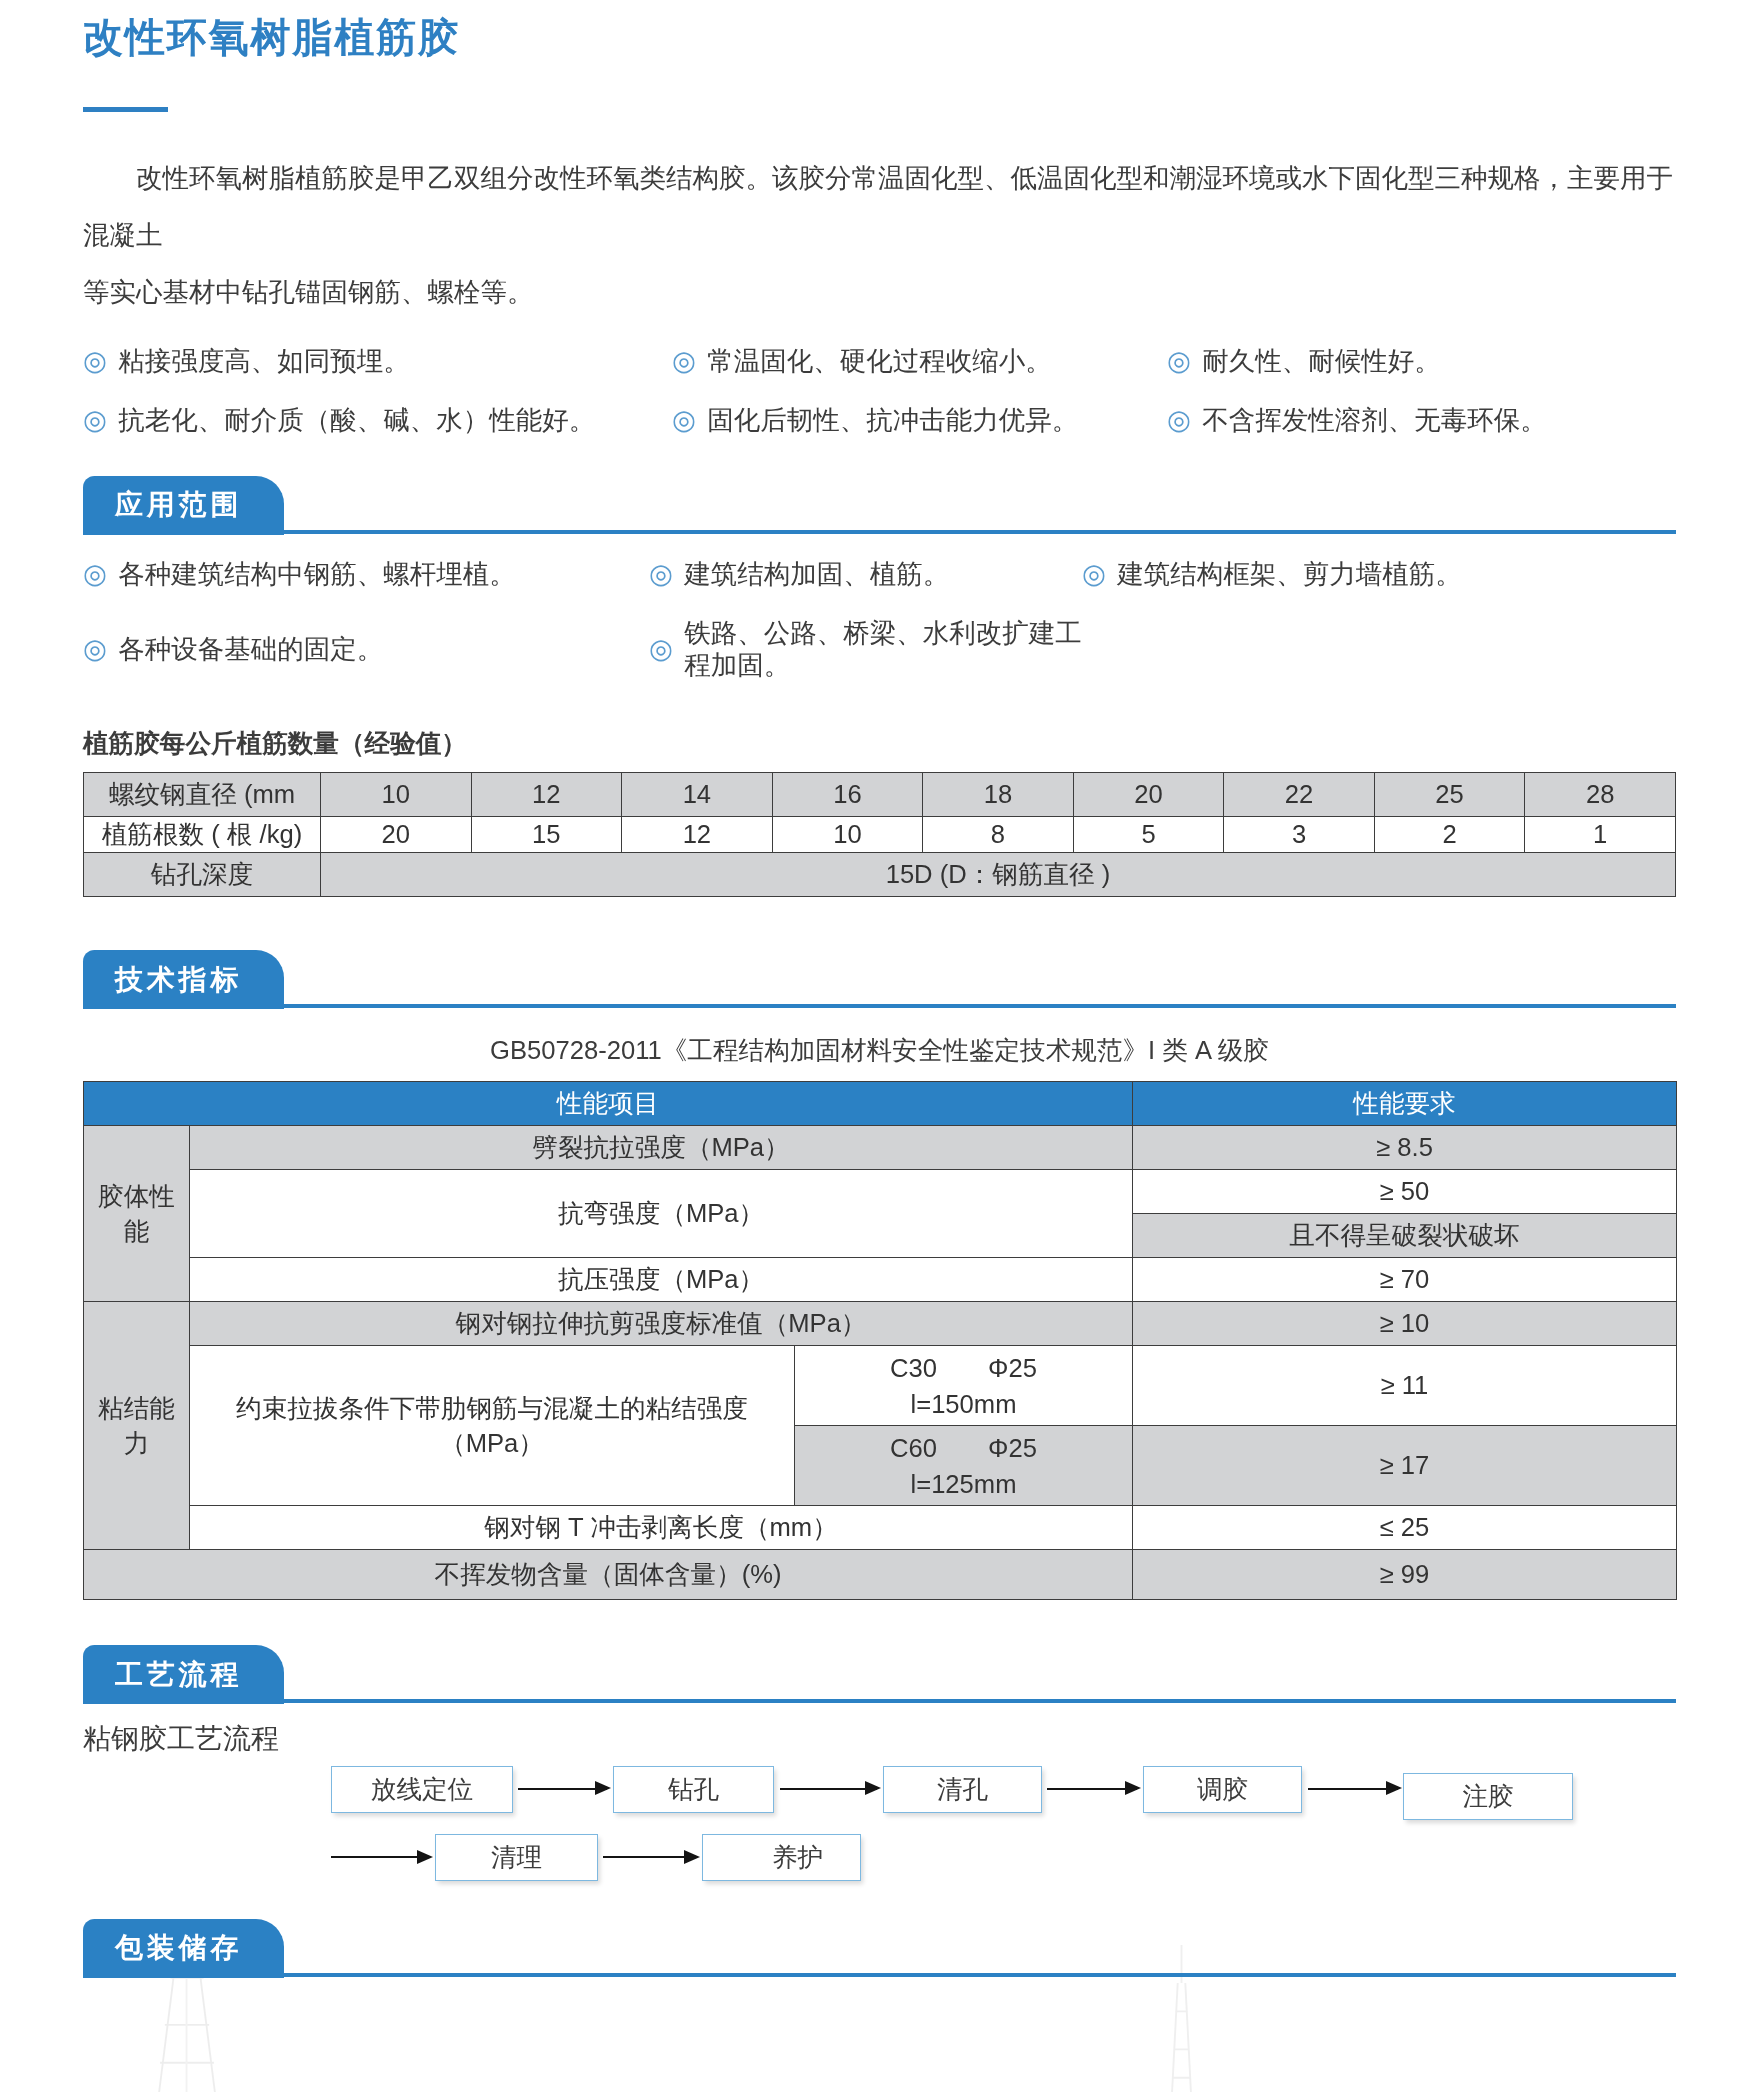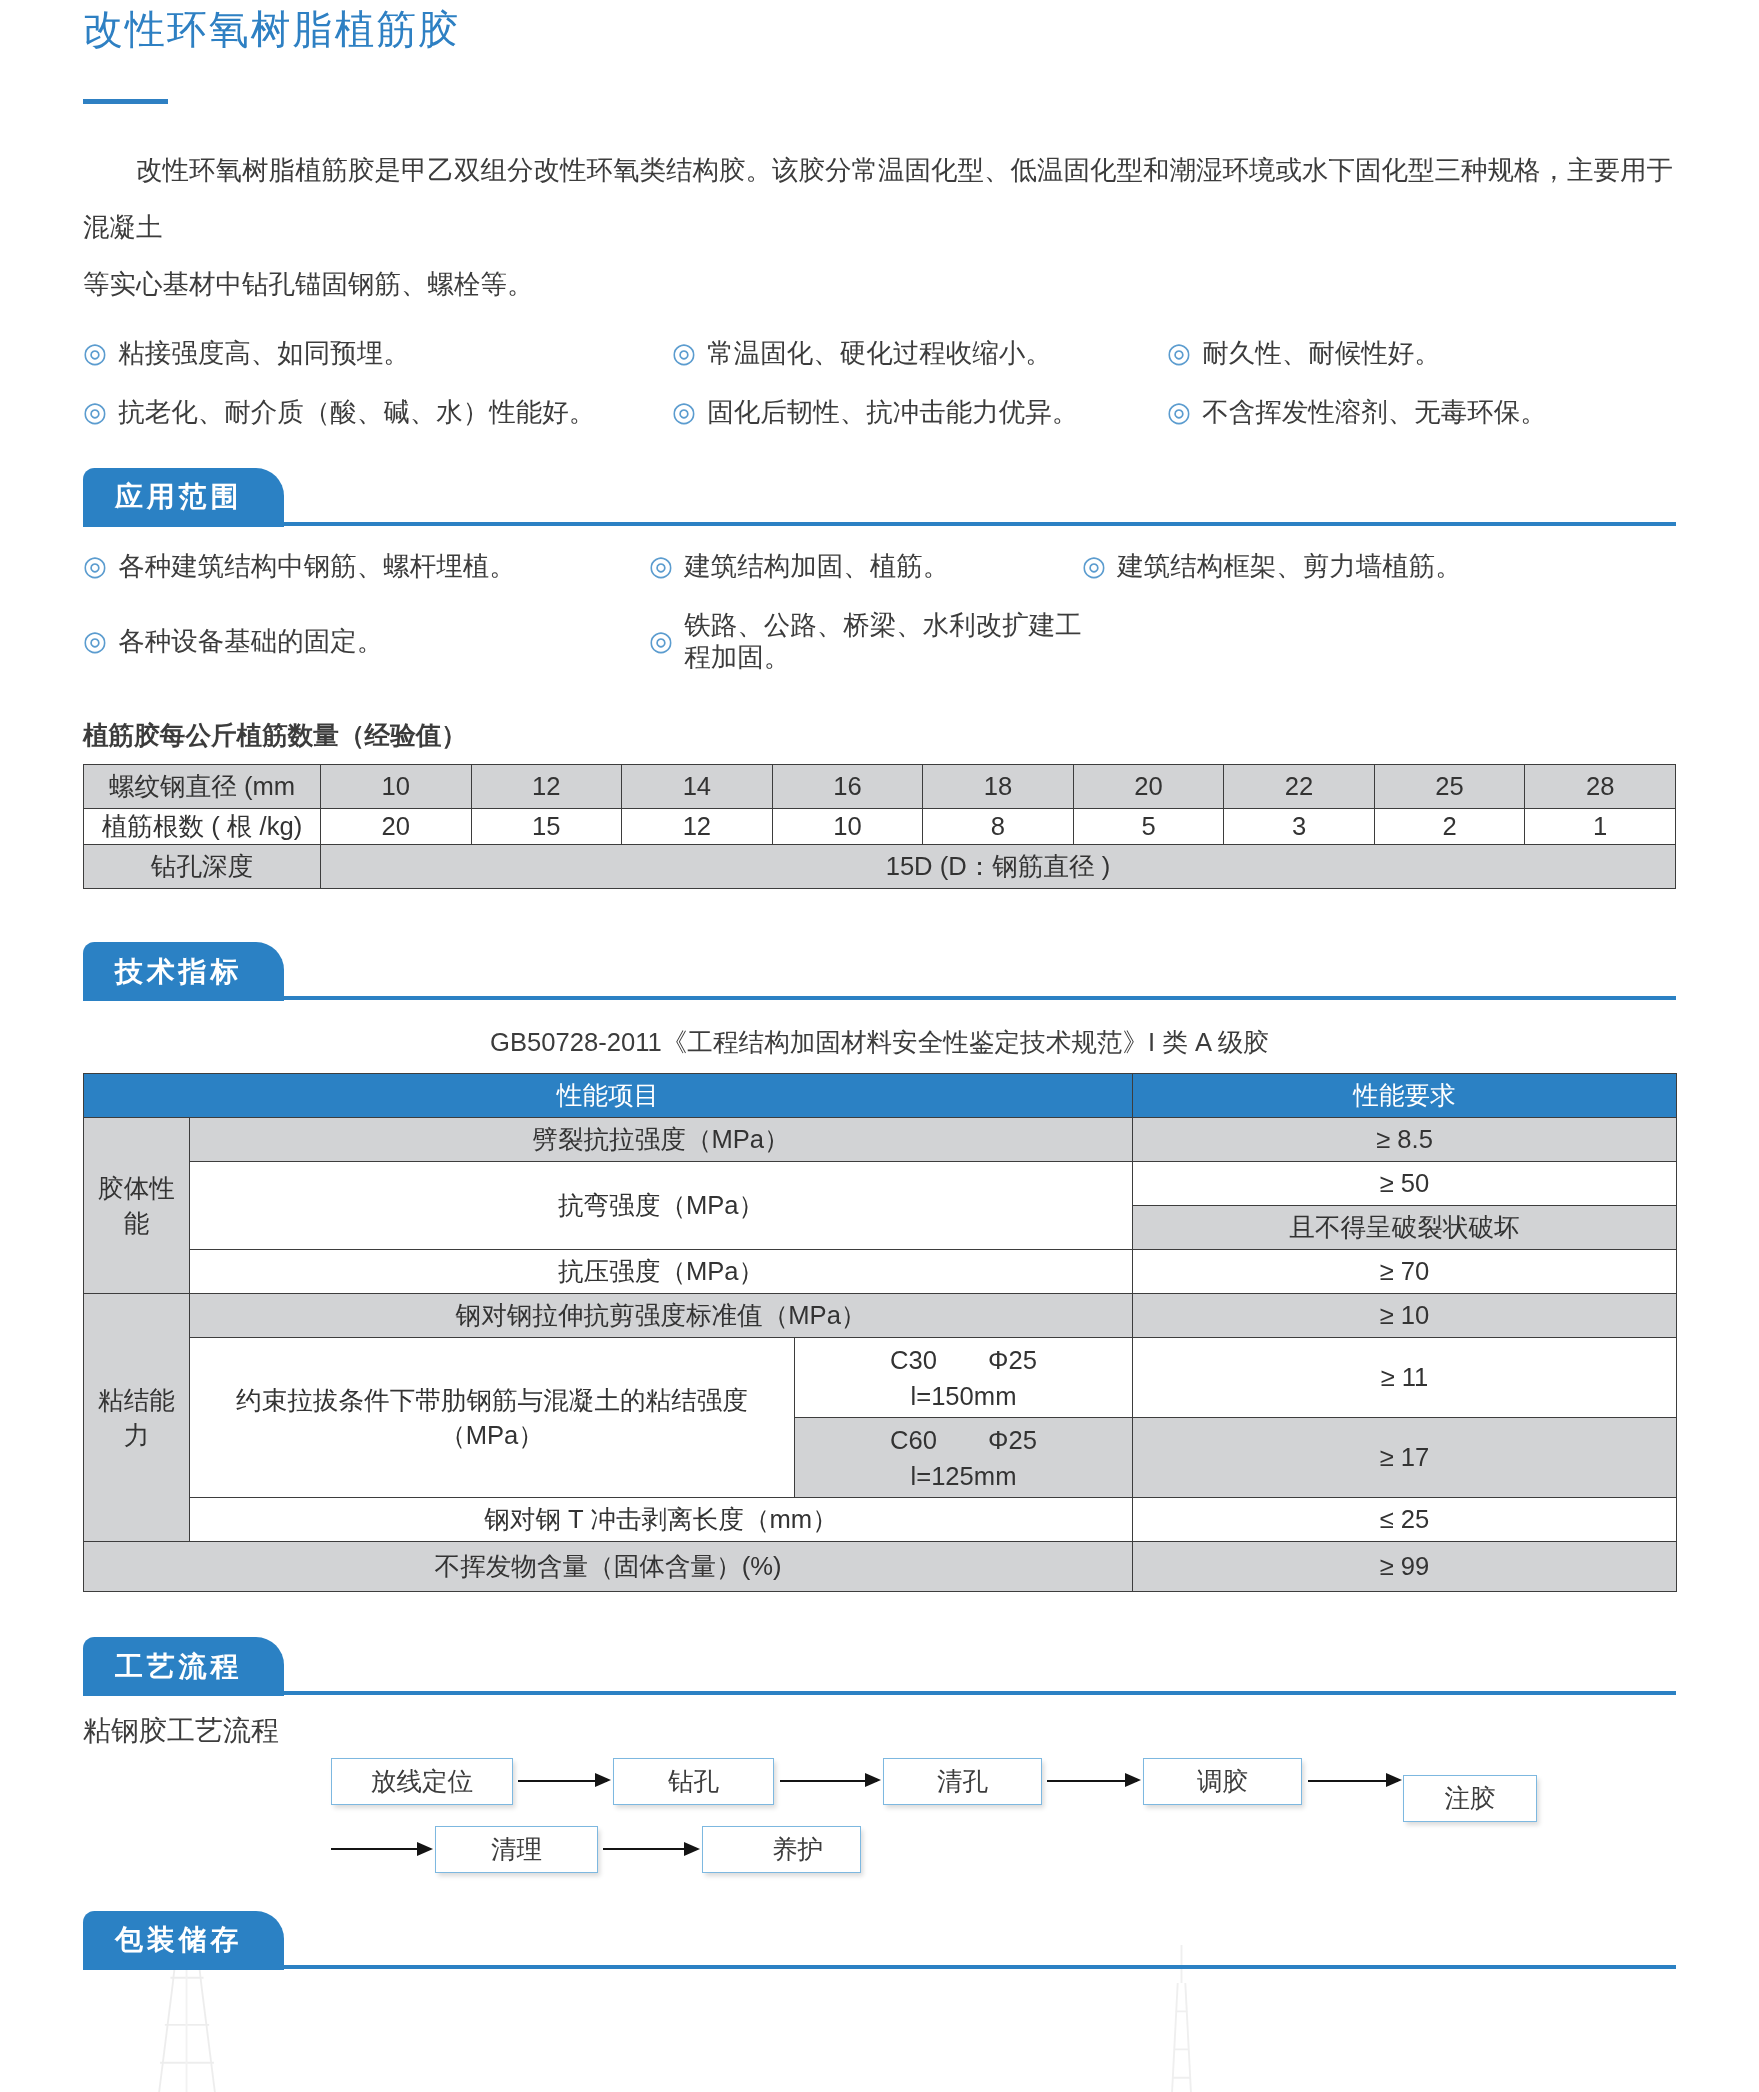--- a/index.html
+++ b/index.html
@@ -3,21 +3,21 @@
 <meta charset="utf-8">
 <style>
   html,body{margin:0;padding:0;}
   body{
     width:1759px;height:2092px;background:#ffffff;overflow:hidden;position:relative;
     font-family:"Liberation Sans","DejaVu Sans",sans-serif;color:#3c3c3c;
   }
   .content{position:relative;z-index:1;margin:0 83px;width:1593px;}
 
   
-  .page-title{padding-top:2px;font-size:40px;font-weight:normal;color:#2e80c3;letter-spacing:1.9px;}
+  .page-title{padding-top:10px;font-size:40px;font-weight:bold;color:#2e80c3;letter-spacing:1.9px;}
   .title-underline{width:85px;height:4.7px;background:#2e80c3;margin-top:42px;}
 
   
   .intro{margin-top:38px;font-size:26.5px;line-height:57px;color:#3c3c3c;}
   .intro-l1{text-indent:2em;}
 
   
   .section-header{border-bottom:4.7px solid #2b81c4;}
   .badge{
     display:inline-block;position:relative;margin-bottom:-4.7px;
@@ -263,21 +263,21 @@
 
   <div class="flow">
     <div class="fbox" style="left:248px;top:5.7px;width:182px;">放线定位</div>
     <div class="arrow" style="left:435px;top:27.4px;width:89px;"></div>
     <div class="fbox" style="left:530px;top:5.7px;width:161px;">钻孔</div>
     <div class="arrow" style="left:697px;top:27.4px;width:97px;"></div>
     <div class="fbox" style="left:800px;top:5.7px;width:159px;">清孔</div>
     <div class="arrow" style="left:964px;top:27.4px;width:90px;"></div>
     <div class="fbox" style="left:1060px;top:5.7px;width:159px;">调胶</div>
     <div class="arrow" style="left:1225px;top:27.4px;width:90px;"></div>
-    <div class="fbox" style="left:1320px;top:23px;width:134px;">注胶</div>
+    <div class="fbox" style="left:1320px;top:13px;width:170px;">注胶</div>
 
     <div class="arrow" style="left:248px;top:96px;width:98px;"></div>
     <div class="fbox" style="left:352px;top:74px;width:163px;">清理</div>
     <div class="arrow" style="left:520px;top:96px;width:93px;"></div>
     <div class="fbox" style="left:619px;top:74px;width:159px;padding-left:32px;">养护</div>
   </div>
 
   <div class="section-header" style="margin-top:5.7px;">
     <span class="badge">包装储存</span>
   </div>

